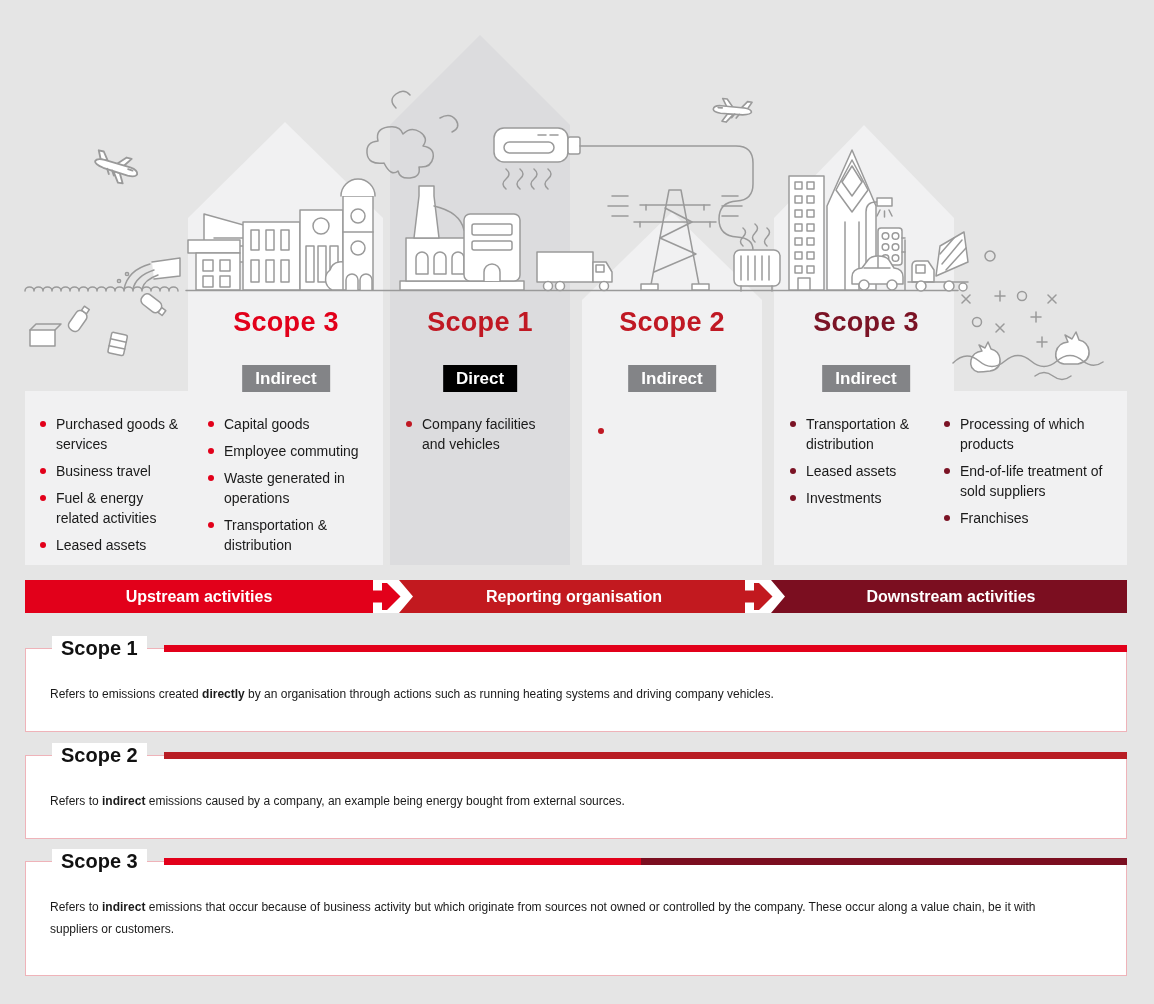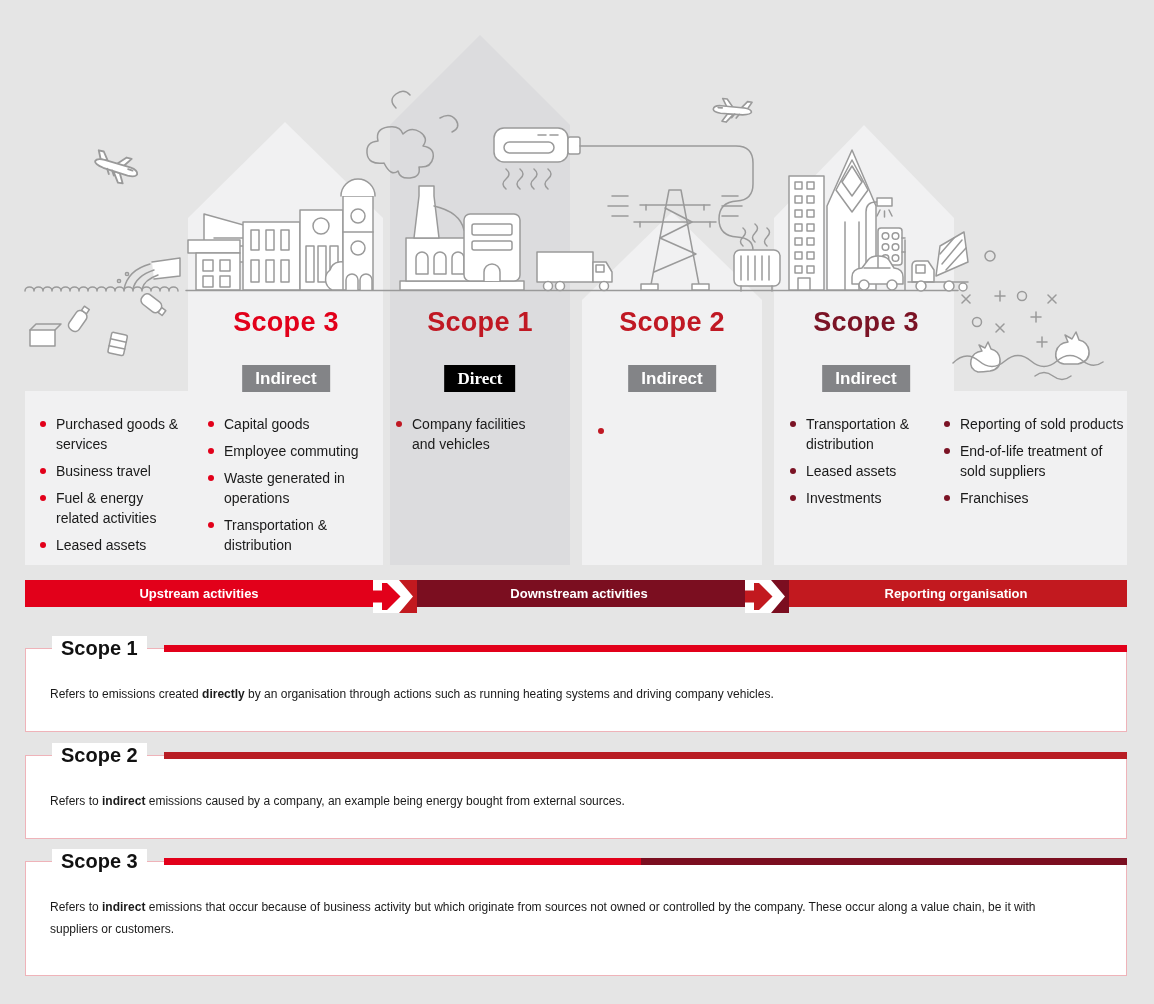--- a/index.html
+++ b/index.html
@@ -10,36 +10,36 @@
   
   .sec-header{position:absolute;top:306px;transform:translateX(-50%);text-align:center;white-space:nowrap;}
   .sec-title{font-size:27px;font-weight:bold;line-height:32px;letter-spacing:.3px;}
   .badge{display:inline-block;margin-top:9px;font-size:17px;font-weight:bold;color:#fff;
          padding:3px 13px;line-height:21px;}
   .sec0 .sec-title{color:#e2001a;}
   .sec1 .sec-title{color:#c01823;}
   .sec2 .sec-title{color:#c01823;}
   .sec3 .sec-title{color:#7b1325;}
   .badge{background:#838487;}
-  .sec1 .badge{background:#000;font-family:Liberation Serif, serif;}
+  .sec1 .badge{background:#000;}
 
   
   .bullets{position:absolute;top:414px;}
   .bullets ul{list-style:none;margin:0;padding:0;}
   .bullets li{position:relative;padding-left:16px;margin-bottom:7px;font-size:14px;line-height:20px;}
   .bullets .dot{position:absolute;left:0;top:7px;width:6px;height:6px;border-radius:50%;}
   .sec0 .dot{background:#e2001a;}
   .sec1 .dot{background:#c01823;}
   .sec2 .dot{background:#c01823;}
   .sec3 .dot{background:#7b1325;}
 
   
   .banner{position:absolute;left:25px;top:580px;width:1102px;height:33px;display:flex;}
-  .banner-seg{height:27px;display:flex;align-items:center;justify-content:center;
-              color:#fff;font-weight:bold;font-size:13px;box-sizing:border-box;}
+  .banner-seg{height:33px;display:flex;align-items:center;justify-content:center;
+              color:#fff;font-weight:bold;font-size:16px;box-sizing:border-box;}
   .bseg0{width:348px;}
   .bseg1{width:372px;padding-left:30px;}
   .bseg2{width:382px;padding-left:30px;}
   .junction{position:absolute;top:0;}
 
   
   .defbox{position:absolute;left:25px;width:1102px;border:1px solid #efb3b9;box-sizing:border-box;background:#fff;}
   .defbox-title{position:absolute;top:-13px;left:26px;background:#fff;padding:0 9px;
                 font-size:20px;font-weight:bold;color:#111;line-height:24px;}
   .defbox-line{position:absolute;top:-4px;left:138px;right:-1px;height:7px;}
@@ -277,54 +277,54 @@
       </ul>
     </div>
   <div class="bullets sec0" style="left:208px;width:170px">
       <ul>
         <li><span class="dot"></span><span>Capital goods</span></li>
         <li><span class="dot"></span><span>Employee commuting</span></li>
         <li><span class="dot"></span><span>Waste generated in operations</span></li>
         <li><span class="dot"></span><span>Transportation &amp; distribution</span></li>
       </ul>
     </div>
-  <div class="bullets sec1" style="left:396px;width:155px">
+  <div class="bullets sec1" style="left:406px;width:155px">
       <ul>
         <li><span class="dot"></span><span>Company facilities and vehicles</span></li>
       </ul>
     </div>
   <div class="bullets sec2" style="left:598px;width:160px">
       <ul>
         <li><span class="dot"></span></li>
       </ul>
     </div>
   <div class="bullets sec3" style="left:790px;width:122px">
       <ul>
         <li><span class="dot"></span><span>Transportation &amp; distribution</span></li>
         <li><span class="dot"></span><span>Leased assets</span></li>
         <li><span class="dot"></span><span>Investments</span></li>
       </ul>
     </div>
   <div class="bullets sec3" style="left:944px;width:180px">
       <ul>
-        <li><span class="dot"></span><span>Reporting of sold products</span></li>
+        <li><span class="dot"></span><span>Processing of which products</span></li>
         <li><span class="dot"></span><span>End-of-life treatment of sold suppliers</span></li>
         <li><span class="dot"></span><span>Franchises</span></li>
       </ul>
     </div>
 
   <div class="banner">
     <div class="banner-seg bseg0" style="background: rgb(226, 0, 26);">
       <span>Upstream activities</span>
     </div>
+    <div class="banner-seg bseg1" style="background: rgb(194, 25, 31);">
+      <span>Reporting organisation</span>
+    </div>
     <div class="banner-seg bseg2" style="background: rgb(123, 14, 32);">
       <span>Downstream activities</span>
-    </div>
-    <div class="banner-seg bseg1" style="background: rgb(194, 25, 31);">
-      <span>Reporting organisation</span>
     </div>
     <svg class="junction" style="left:348px" width="44" height="33" viewBox="0 0 44 33">
       <rect x="0" y="0" width="44" height="33" fill="#fff"></rect>
       <rect x="0" y="10.5" width="9" height="12" fill="#e2001a"></rect>
       <polygon points="9,3 14,3 27.5,16.5 14,30 9,30" fill="#e2001a"></polygon>
       <polygon points="44,0 44,33 26,33 40,16.5 26,0" fill="#c2191f"></polygon>
     </svg>
     <svg class="junction" style="left:720px" width="44" height="33" viewBox="0 0 44 33">
       <rect x="0" y="0" width="44" height="33" fill="#fff"></rect>
       <rect x="0" y="10.5" width="9" height="12" fill="#c2191f"></rect>

